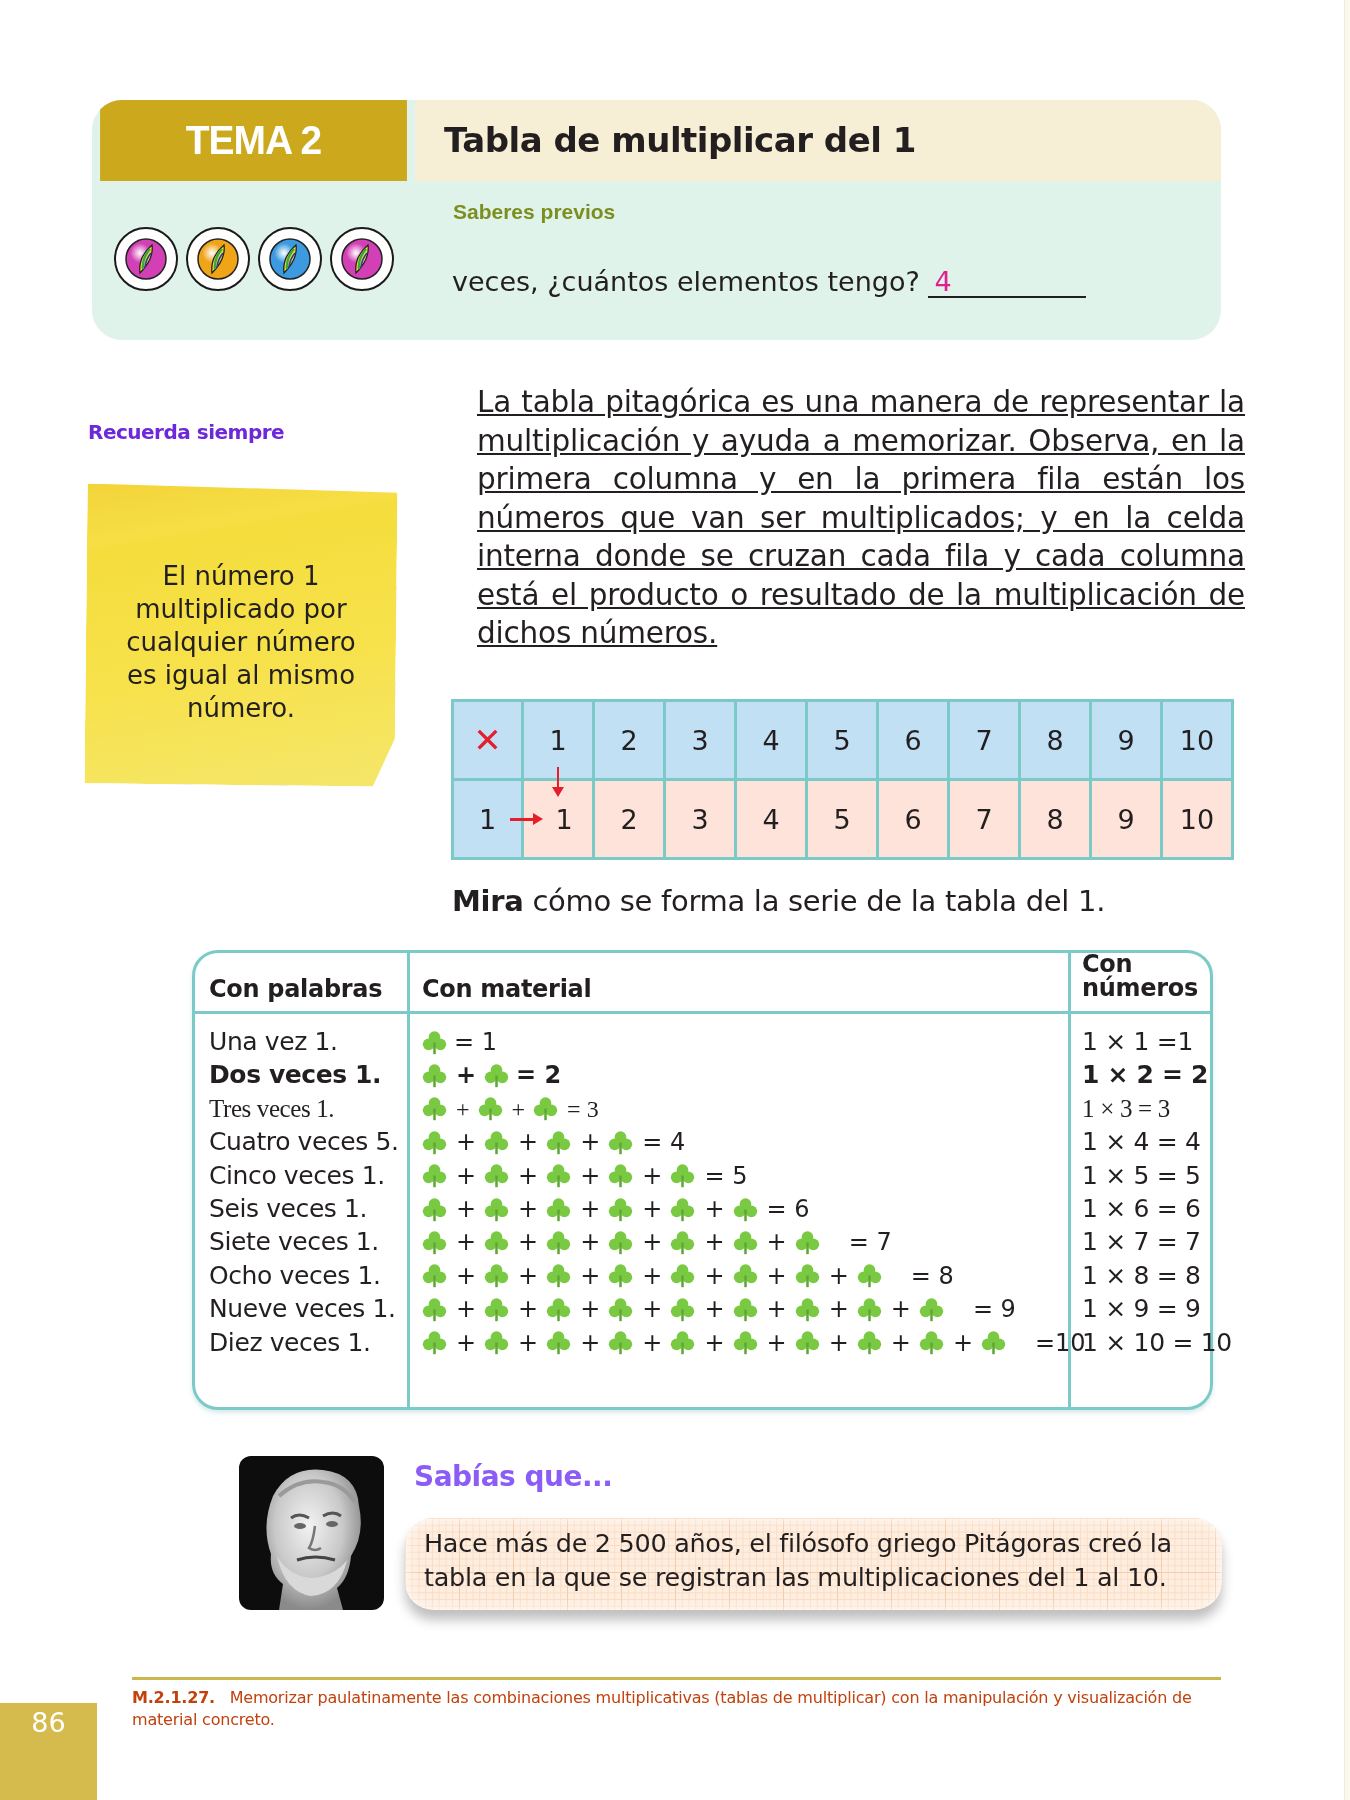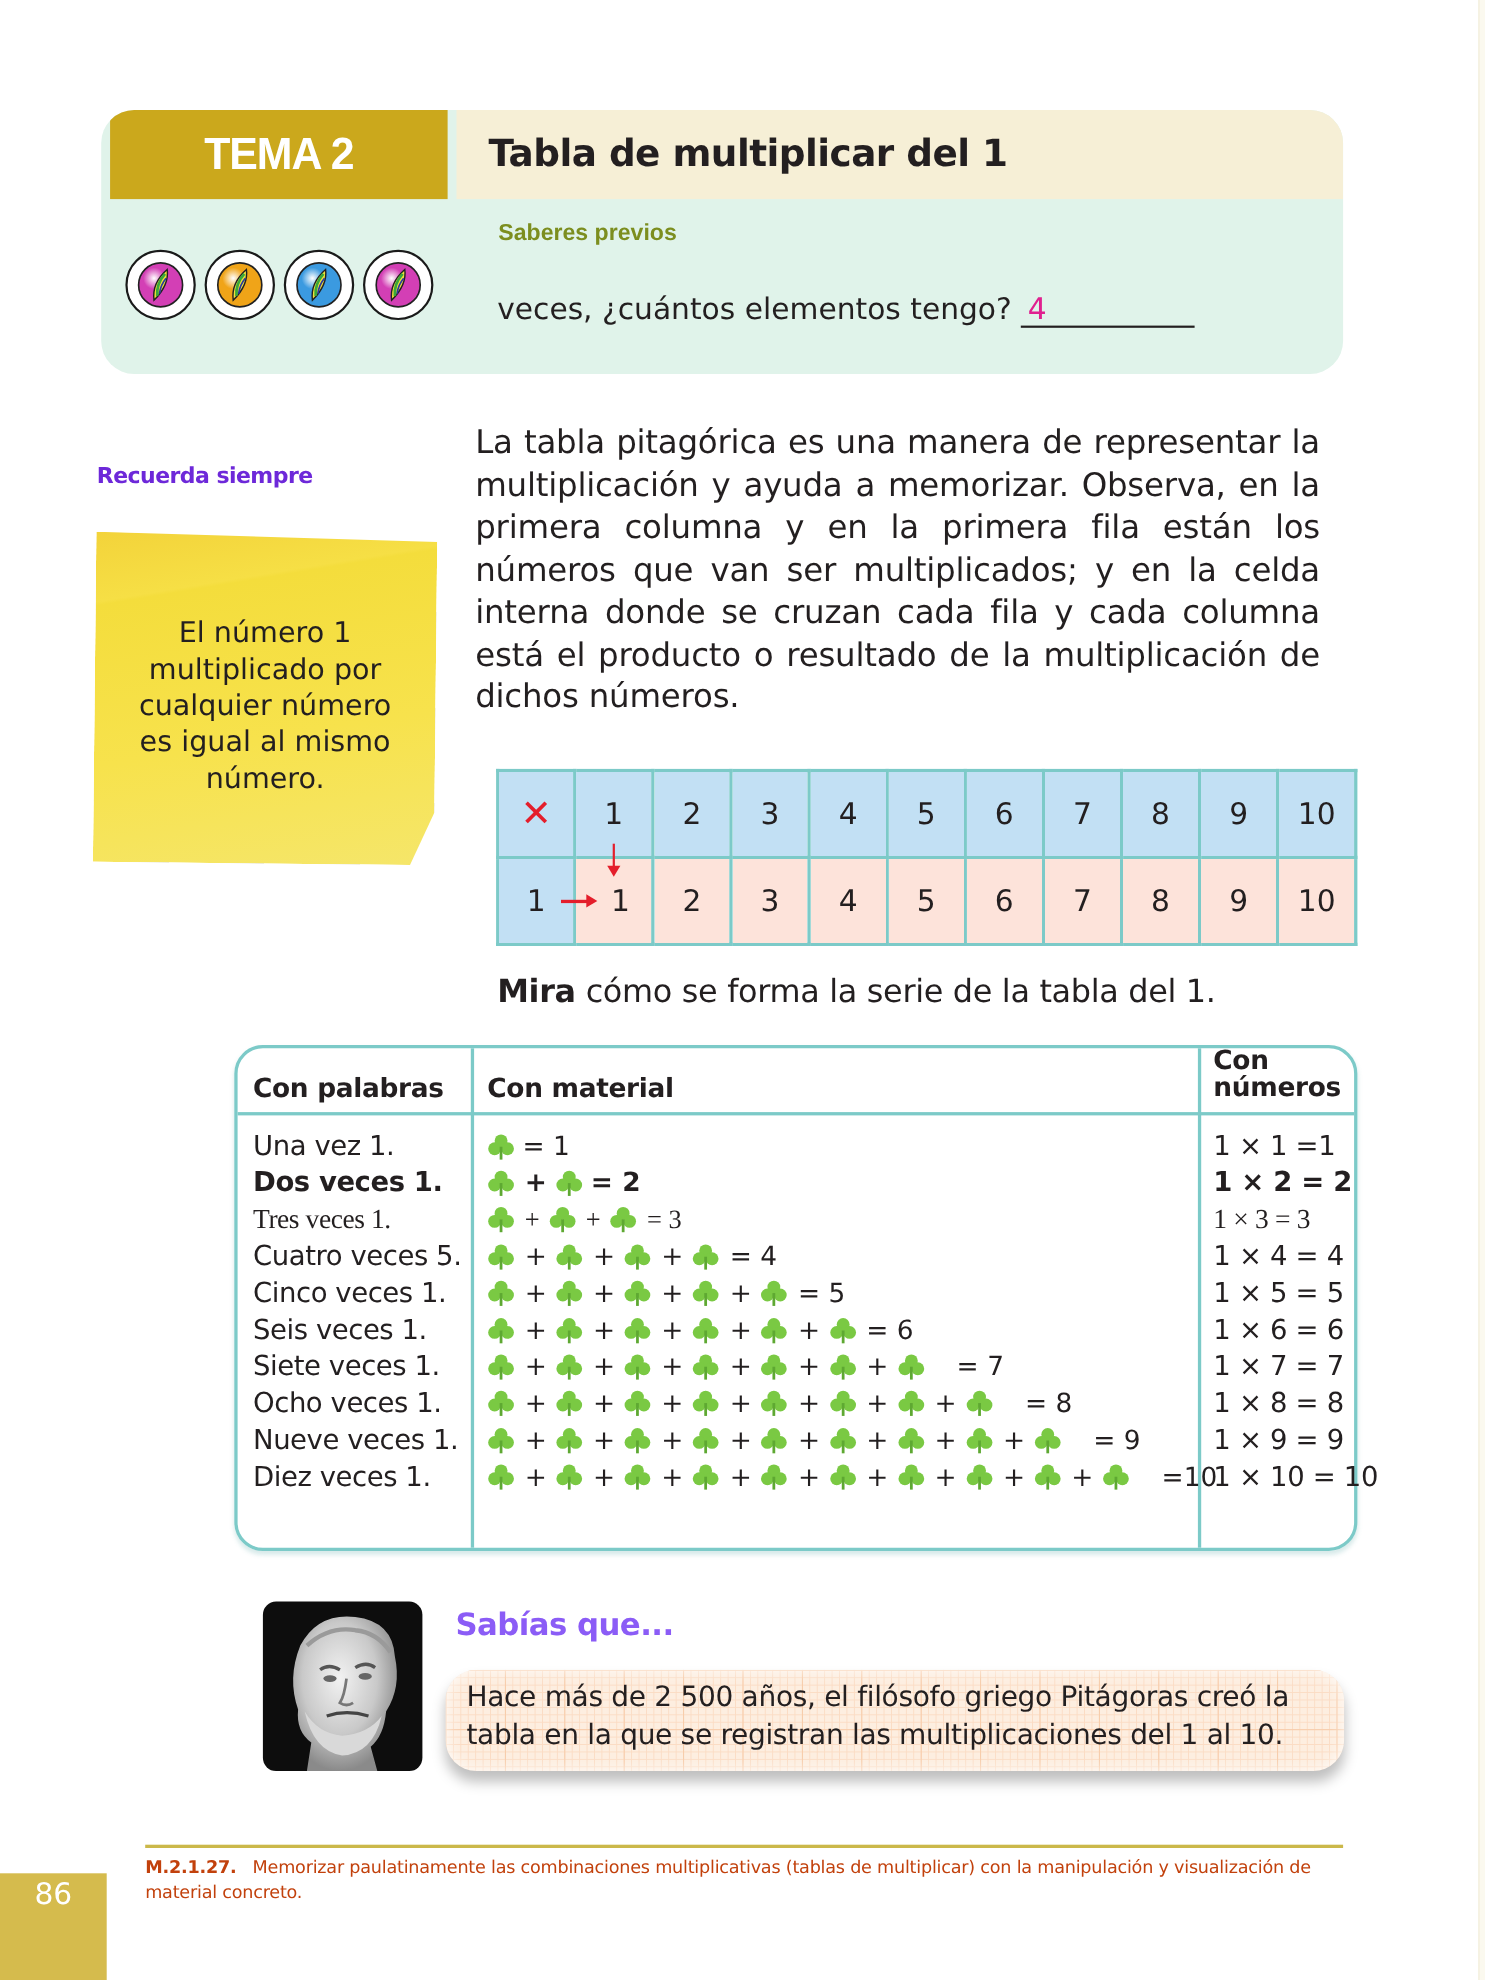--- a/index.html
+++ b/index.html
@@ -22,40 +22,40 @@
   .answer-blank { display:inline-block; width:158px; border-bottom:2px solid #231f20; line-height:28px; padding-left:6px; box-sizing:border-box; vertical-align:baseline; color:#e0208f; }
 
   
   .remember-heading { position:absolute; left:88px; top:420px; font-family:"DejaVu Sans", sans-serif; font-weight:bold; font-size:20px; color:#6d28d9; letter-spacing:-0.5px; }
   .sticky { position:absolute; left:86px; top:485px; width:310px; height:300px;
     background:linear-gradient(170deg,#f3d33a 0%,#f6df45 18%,#f4dd3c 19%,#f7e24c 60%,#f5e66a 100%);
     transform:rotate(0.6deg); box-shadow:6px 10px 12px rgba(0,0,0,0.22); clip-path:polygon(0 0,100% 2%,100% 84%,93% 100%,0 100%); }
   .sticky-text { position:absolute; left:96px; top:560px; width:290px; text-align:center; font-size:26px; line-height:33px; color:#231f20; }
 
   
-  .intro-paragraph { position:absolute; left:432px; top:383px; width:768px; font-size:29.5px; line-height:38.5px; text-align:justify; text-align-last:left; color:#231f20; letter-spacing:-0.2px; }
+  .intro-paragraph { position:absolute; left:477px; top:383px; width:768px; font-size:29.5px; line-height:38.5px; text-align:justify; text-align-last:left; color:#231f20; letter-spacing:-0.2px;text-decoration:underline; }
 
   
   .pyth-table { position:absolute; left:451px; top:699px; border-collapse:collapse; }
   .pyth-table td { width:68px; height:76px; border:3px solid #7ccac8; text-align:center; font-size:27px; color:#231f20; padding:0; position:relative; }
   .pyth-table td.first { width:67px; }
   .pyth-table tr.head td { background:#c2e0f4; }
   .pyth-table tr.body td { background:#fde3da; }
   .pyth-table tr.body td.first { background:#c2e0f4; }
   .times-mark { color:#e41e2b; font-weight:bold; font-size:34px; }
   .arrow-down { position:absolute; left:50%; top:-14px; width:2px; height:22px; background:#e41e2b; margin-left:-1px; }
   .arrow-down::after { content:""; position:absolute; left:-5px; bottom:-8px; border-left:6px solid transparent; border-right:6px solid transparent; border-top:10px solid #e41e2b; }
   .arrow-right { position:absolute; left:-14px; top:50%; width:24px; height:3px; background:#e41e2b; margin-top:-1px; }
   .arrow-right::after { content:""; position:absolute; right:-9px; top:-5px; border-top:6.5px solid transparent; border-bottom:6.5px solid transparent; border-left:10px solid #e41e2b; }
 
   .mira-line { position:absolute; left:452px; top:884px; font-size:29px; color:#231f20; letter-spacing:-0.3px; }
   .mira-line b { font-weight:bold; }
 
   
-  .series-box { position:absolute; left:213px; top:950px; width:1021px; height:460px; border:3px solid #7ccac8; border-radius:26px; box-sizing:border-box; box-shadow:0 3px 4px rgba(100,170,170,0.25); }
+  .series-box { position:absolute; left:192px; top:950px; width:1021px; height:460px; border:3px solid #7ccac8; border-radius:26px; box-sizing:border-box; box-shadow:0 3px 4px rgba(100,170,170,0.25); }
   .col-div { position:absolute; top:0; bottom:0; width:3px; background:#7ccac8; }
   .head-div { position:absolute; left:0; right:0; top:58px; height:3px; background:#7ccac8; }
   .hdr { position:absolute; font-family:"DejaVu Sans", sans-serif; font-weight:bold; font-size:24px; color:#231f20; letter-spacing:-0.3px; }
   .rows { position:absolute; left:0; top:70px; right:0; }
   .row { position:absolute; left:0; right:0; height:38px; }
   .words { position:absolute; left:14px; font-size:25px; line-height:38px; color:#231f20; white-space:nowrap; letter-spacing:-0.4px; }
   .material { position:absolute; left:226px; font-size:24px; line-height:38px; color:#231f20; display:flex; align-items:center; height:38px; white-space:nowrap; }
   .clover { display:inline-block; width:27px; height:27px; vertical-align:middle; }
   .op { display:inline-block; margin:0 7px 0 8px; }
   .numbers { position:absolute; left:887px; font-size:25px; line-height:38px; color:#231f20; white-space:nowrap; letter-spacing:-0.3px; }

